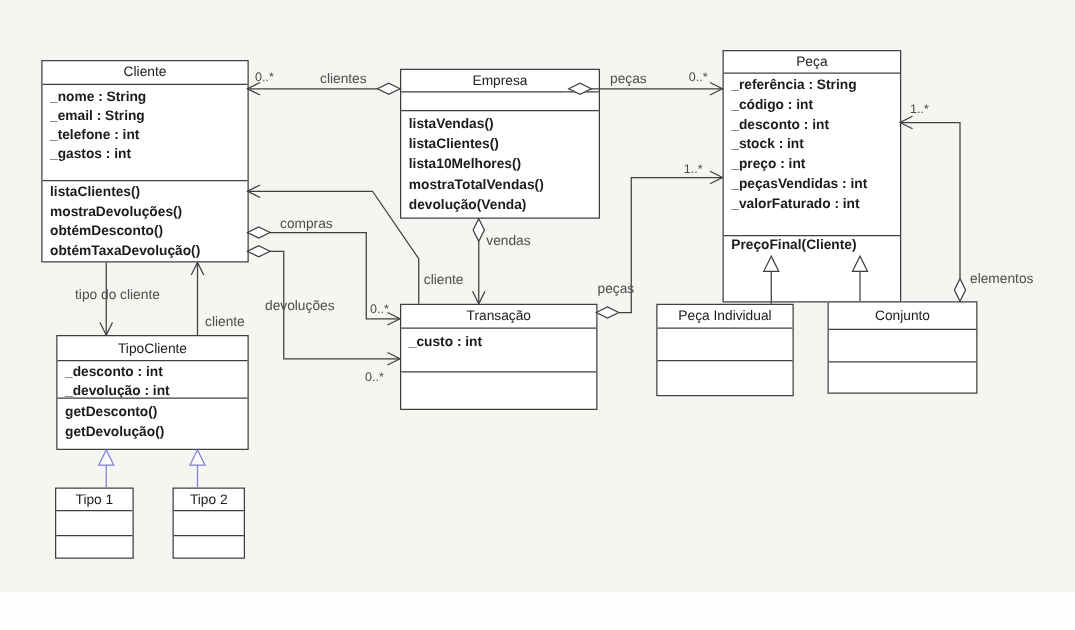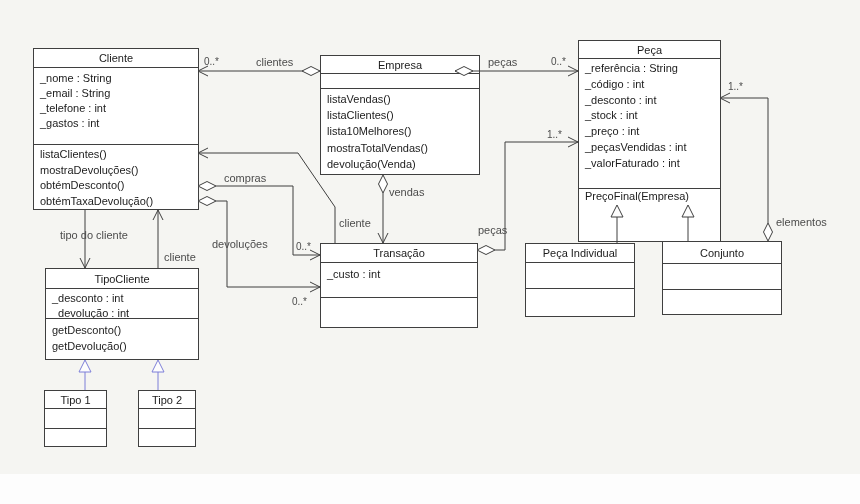--- a/index.html
+++ b/index.html
@@ -10,21 +10,21 @@
   }
   .bottom-band{position:absolute;left:0;top:474px;width:860px;height:30px;background:#fdfdfd;}
   .uml-class{
     position:absolute;background:#ffffff;border:1px solid #3f3f3f;
     box-sizing:border-box;font-size:11px;color:#1b1b1b;z-index:2;
   }
   .uml-title{
     border-bottom:1px solid #3f3f3f;text-align:center;
     display:flex;align-items:center;justify-content:center;box-sizing:border-box;
   }
-  .uml-section{border-bottom:1px solid #3f3f3f;box-sizing:border-box;padding:2px 3px 0 6px;overflow:hidden;}
+  .uml-section{border-bottom:1px solid #3f3f3f;box-sizing:border-box;padding:2px 3px 0 6px;overflow:hidden;font-weight:bold;}
   .uml-section:last-child{border-bottom:none;}
   .uml-line{white-space:nowrap;}
 
   #cls-cliente{left:33px;top:48px;width:166px;height:162px}
   #cls-cliente .uml-title{height:19px}
   #cls-cliente .attrs{height:77px;line-height:15px;padding-top:3px}
   #cls-cliente .methods{height:66px;line-height:15.5px;padding-top:2px}
 
   #cls-empresa{left:320px;top:55px;width:160px;height:120px}
   #cls-empresa .uml-title{height:18px}
@@ -205,21 +205,21 @@
     <div class="uml-section attrs">
       <div class="uml-line">_referência : String</div>
       <div class="uml-line">_código : int</div>
       <div class="uml-line">_desconto : int</div>
       <div class="uml-line">_stock : int</div>
       <div class="uml-line">_preço : int</div>
       <div class="uml-line">_peçasVendidas : int</div>
       <div class="uml-line">_valorFaturado : int</div>
     </div>
     <div class="uml-section methods">
-      <div class="uml-line">PreçoFinal(Empresa)</div>
+      <div class="uml-line">PreçoFinal(Cliente)</div>
     </div>
   </div>
 
   <div class="uml-class" id="cls-tipocliente">
     <div class="uml-title">TipoCliente</div>
     <div class="uml-section attrs">
       <div class="uml-line">_desconto : int</div>
       <div class="uml-line">_devolução : int</div>
     </div>
     <div class="uml-section methods">

